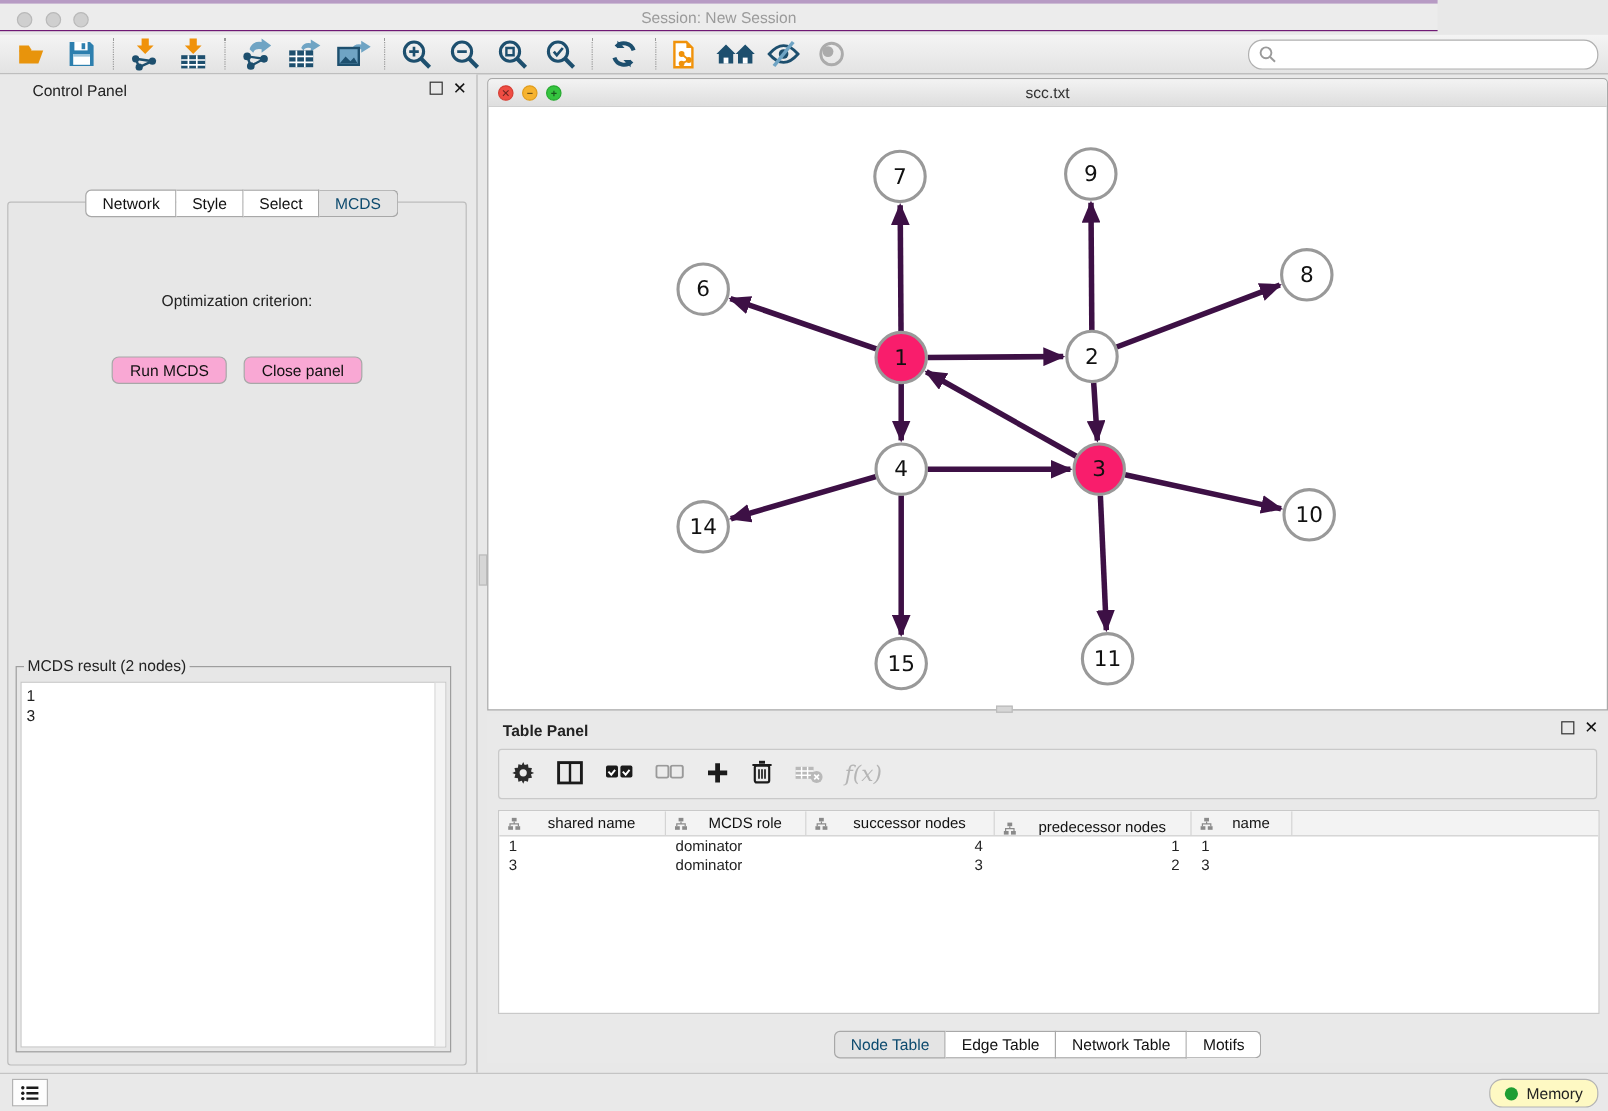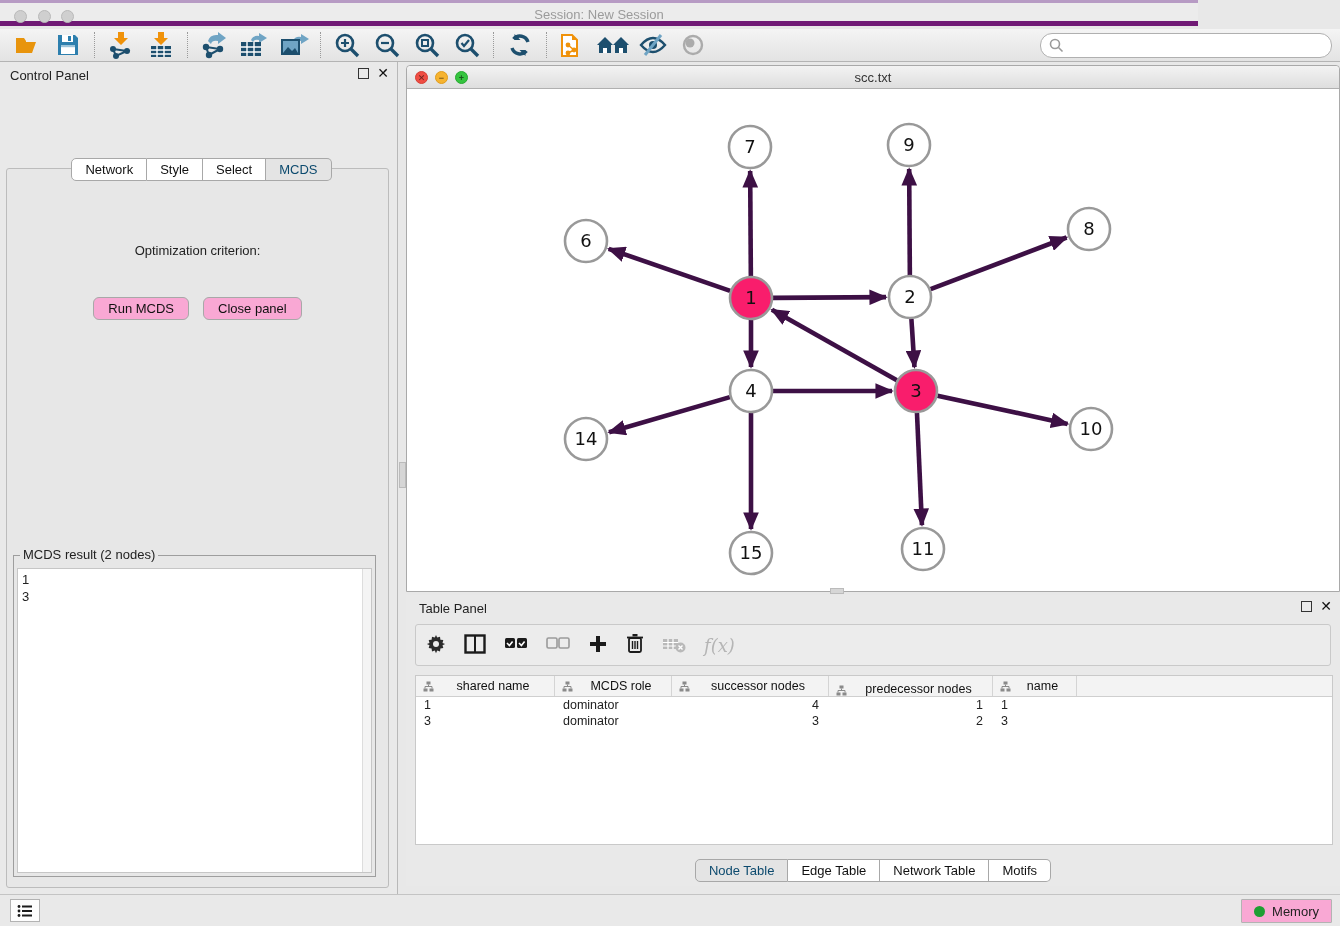--- a/index.html
+++ b/index.html
@@ -3,42 +3,42 @@
 <meta charset="utf-8">
 <style>
   * { margin:0; padding:0; box-sizing:border-box; }
   html,body { width:1340px; height:926px; }
   body { font-family:"Liberation Sans","DejaVu Sans",sans-serif; font-size:13px; color:#222;
          background:#e8e8e8; position:relative; overflow:hidden; }
   .abs { position:absolute; }
 
   
   #titlebar { left:0; top:0; width:1198px; height:26px; background:#ececec;
-              border-top:3px solid #b79bc4; border-bottom:5px solid #701a75; }
+              border-top:3px solid #b79bc4; border-bottom:1px solid #701a75; }
   .tl-dot { display:inline-block; width:13px; height:13px; border-radius:50%;
             background:#cfcfcf; border:1px solid #b9b9b9; margin-right:7px; vertical-align:middle; }
   #titlebar .dots { position:absolute; left:14px; top:5px; }
   #titlebar .title { position:absolute; left:0; right:0; top:4px; text-align:center; color:#9b9b9b; }
 
   
   #toolbar { left:0; top:29px; width:1340px; height:33px;
              background:linear-gradient(#f4f4f4,#e3e3e3); border-bottom:1px solid #b4b4b4;
              display:flex; align-items:center; padding:0 8px; }
   .tb-btn { width:40px; height:30px; display:flex; align-items:center; justify-content:center; }
   .tb-sep { width:1px; height:26px; border-left:1px dotted #9a9a9a; margin:0 6px; }
   #search-wrap { margin-left:auto; position:relative; }
   #search-input { width:292px; height:25px; border:1px solid #b0b0b0; border-radius:12px;
                   background:#fff; padding:0 10px 0 28px; font-size:13px; outline:none; }
   #search-icon { position:absolute; left:9px; top:5px; color:#9a9a9a; }
 
   
   #control-panel { left:0; top:62px; width:398px; height:832px; background:#e9e9e9;
                    border-right:1px solid #b8b8b8; }
   #cp-header { position:relative; height:26px; }
-  #cp-header .ptitle { position:absolute; left:10px; top:6px; }
+  #cp-header .ptitle { position:absolute; left:27px; top:6px; }
   .win-icons { position:absolute; right:8px; top:6px; display:flex; gap:8px; }
   .float-box { width:11px; height:11px; border:1.5px solid #333; display:inline-block; }
   .close-x { font-weight:bold; font-size:14px; line-height:11px; color:#111; }
   #cp-body { position:absolute; left:6px; top:106px; bottom:6px; right:8px;
              border:1px solid #bcbcbc; border-radius:3px; background:#e7e7e7; }
   #cp-tabs { position:absolute; left:6px; right:0; top:96px; display:flex; justify-content:center; z-index:2; }
   .seg { padding:3px 13px; background:#fff; border:1px solid #a8a8a8; border-left:none;
          font-size:13px; color:#111; cursor:default; }
   .seg:first-child { border-left:1px solid #a8a8a8; border-radius:5px 0 0 5px; }
   .seg:last-child { border-radius:0 5px 5px 0; }
@@ -73,21 +73,21 @@
   .tl { width:13px; height:13px; border-radius:50%; font-size:9px; line-height:13px; text-align:center;
         color:rgba(0,0,0,.55); font-weight:bold; }
   .tl.red { background:#ef4d43; border:1px solid #d63e34; }
   .tl.yellow { background:#f6b32f; border:1px solid #e09c1c; }
   .tl.green { background:#35c43f; border:1px solid #26a930; }
   #graph-svg { display:block; }
 
   
   #table-panel { left:406px; top:595px; width:934px; height:291px; background:#e9e9e9; }
   #tp-header { position:relative; height:26px; }
-  #tp-header .ptitle { position:absolute; left:13px; top:6px; }
+  #tp-header .ptitle { position:absolute; left:13px; top:6px;font-weight:bold; }
   #tp-toolbar { position:absolute; left:9px; top:29px; width:916px; height:42px; background:#ececec;
                 border:1px solid #c9c9c9; border-radius:3px; display:flex; align-items:center;
                 padding:0 10px; gap:18px; }
   #fx-label { font-family:"DejaVu Serif",serif; font-style:italic; font-size:18px; color:#b5b5b5; }
   #tp-table { position:absolute; left:9px; top:80px; width:918px; height:170px; background:#fff;
               border:1px solid #c9c9c9; overflow:hidden; }
   #tp-cols { display:flex; height:21px; background:#f3f3f3; border-bottom:1px solid #cfcfcf; }
   .th { display:flex; align-items:center; gap:6px; border-right:1px solid #d4d4d4;
         font-size:12.5px; color:#111; padding-left:7px; }
   .th .lbl { flex:1; text-align:center; padding-right:8px; }
@@ -95,22 +95,22 @@
   .td { overflow:hidden; white-space:nowrap; }
   .td.l { text-align:left; padding-left:8px; }
   .td.r { text-align:right; padding-right:10px; }
   #tp-tabs { position:absolute; left:0; right:0; top:264px; display:flex; justify-content:center; }
 
   
   #status-bar { left:0; top:894px; width:1340px; height:32px; background:#e9e9e9;
                 border-top:1px solid #c4c4c4; }
   #list-btn { position:absolute; left:10px; top:4px; width:30px; height:23px; background:#fdfdfd;
               border:1px solid #b3b3b3; display:flex; align-items:center; justify-content:center; }
-  #memory-btn { position:absolute; right:8px; top:4px; height:24px; background:#f9a8d4;
-                border:1px solid #b3b3b3; border-radius:1px; display:flex; align-items:center;
+  #memory-btn { position:absolute; right:8px; top:4px; height:24px; background:#fef9c3;
+                border:1px solid #b3b3b3; border-radius:11px; display:flex; align-items:center;
                 gap:7px; padding:0 12px; }
   #memory-dot { width:11px; height:11px; border-radius:50%; }
 </style>
 </head>
 <body>
 
 <div id="titlebar" class="abs">
   <span class="dots">
     <span class="tl-dot"></span>
     <span class="tl-dot"></span>

